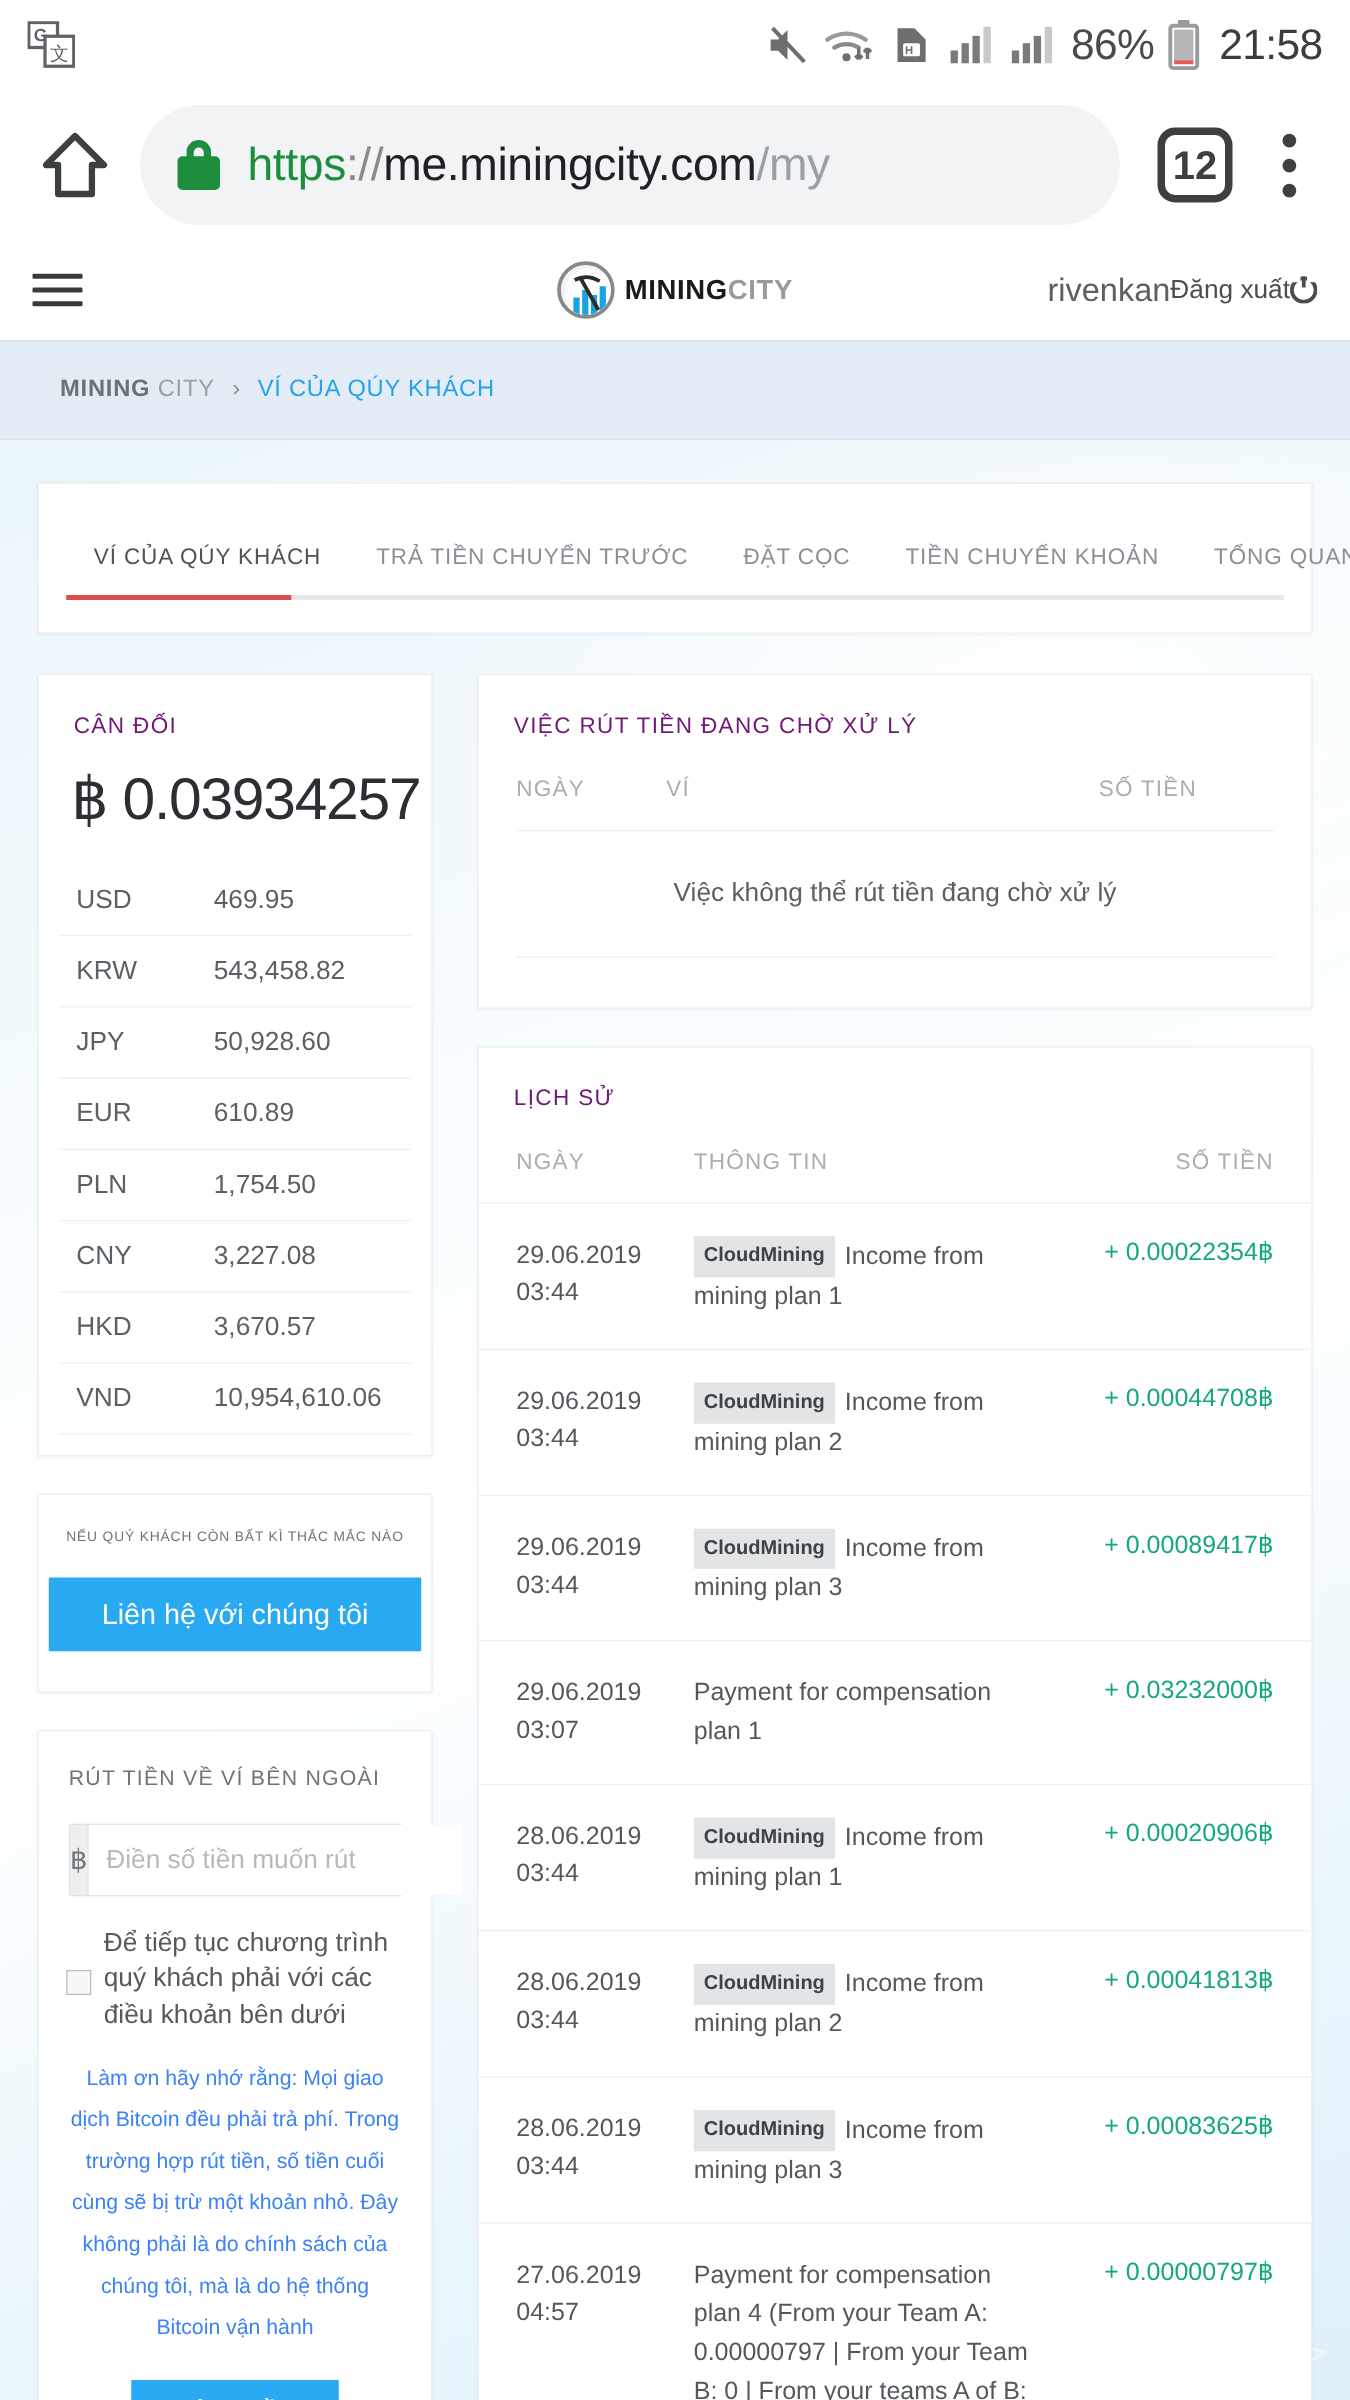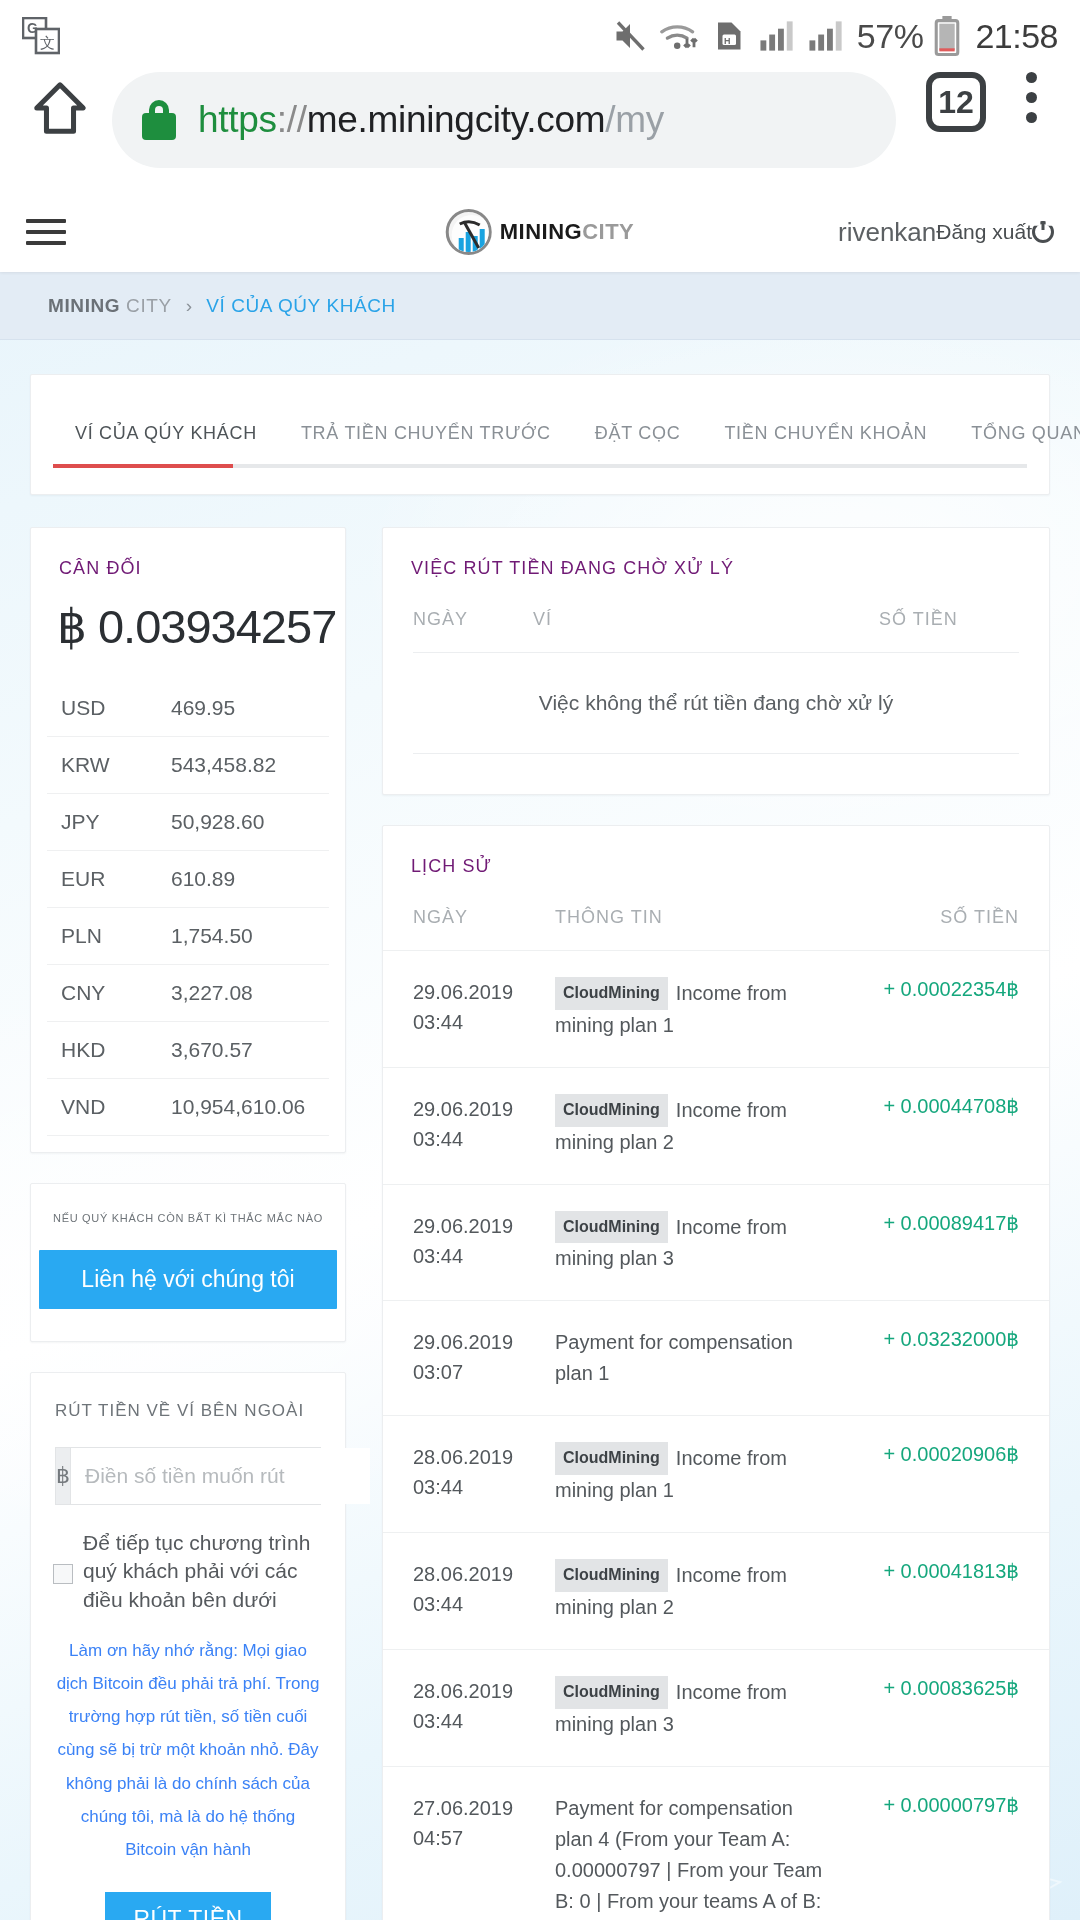--- a/index.html
+++ b/index.html
@@ -24,21 +24,21 @@
     font-size: 34px; color: #4a4a4a; letter-spacing: -0.5px;
     font-family: "Liberation Sans", sans-serif;
   }
   .clock {
     font-size: 34px; color: #3c3c3c; letter-spacing: -0.5px; margin-left: 4px;
   }
 
   
   .browserbar {
     height: 120px; width: 1080px; background: #ffffff;
-    display: flex; padding: 0 24px; gap: 6px;
+    display: flex; align-items: center; padding: 0 24px; gap: 6px;
   }
   .home-btn { width: 72px; height: 72px; display:flex; align-items:center; justify-content:center; }
   .urlbox {
     flex: 1; height: 96px; background: #f1f3f4; border-radius: 48px;
     display: flex; align-items: center; padding: 0 30px; gap: 22px;
     margin: 0 10px; overflow: hidden;
   }
   .lock { width: 34px; height: 40px; position: relative; flex: none; }
   .lock .body { position:absolute; bottom:0; left:0; width:34px; height:27px; background:#1e8e3e; border-radius:4px; }
   .lock .shackle { position:absolute; top:0; left:7px; width:20px; height:21px; border:6px solid #1e8e3e; border-bottom:none; border-radius:11px 11px 0 0; }
@@ -84,21 +84,21 @@
   .nav-right { margin-left:auto; display:flex; align-items:center; }
   .username { font-size: 26px; color: #5c6063; }
   .logout { font-size: 21px; color: #4a4e51; }
   .power {
     width: 22px; height: 22px; border: 3px solid #4a4e51; border-radius: 50%;
     position: relative; clip-path: polygon(0 22%,38% 22%,38% 0,62% 0,62% 22%,100% 22%,100% 100%,0 100%);
   }
   .power::after { content:""; position:absolute; left:50%; top:-7px; transform:translateX(-50%); width:3px; height:13px; background:#4a4e51; }
 
   .breadcrumb {
-    height: 68px; background: #e3ecf5; display:flex; align-items:center;
+    height: 80px; background: #e3ecf5; display:flex; align-items:center;
     padding: 0 48px; gap: 14px; position:relative; z-index:2;
     border-bottom: 1px solid #d6e2ee;
   }
   .bc-root { font-size: 19px; letter-spacing: .6px; }
   .bc-root .bold { color:#6b7177; font-weight:bold; }
   .bc-root .light { color:#9aa0a6; }
   .bc-sep { color: #8b9299; font-size: 19px; }
   .bc-cur { font-size: 19px; color: #29a3e8; letter-spacing: .6px; font-weight: 500; }
 
   .content { position: relative; z-index: 2; padding: 34px 30px 0 30px; }
@@ -247,21 +247,21 @@
       </svg>
     </span>
     <span class="sb-icon">
       <svg width="38" height="34" viewBox="0 0 26 22">
         <rect x="1" y="14" width="4" height="7" fill="#7a7a7a"></rect>
         <rect x="7" y="10" width="4" height="11" fill="#7a7a7a"></rect>
         <rect x="13" y="6" width="4" height="15" fill="#7a7a7a"></rect>
         <rect x="19" y="1" width="4" height="20" fill="#c9c9c9"></rect>
       </svg>
     </span>
-    <span class="batt-pct">57%</span>
+    <span class="batt-pct">86%</span>
     <span class="sb-icon">
       <svg width="26" height="40" viewBox="0 0 16 26">
         <rect x="5" y="0" width="6" height="3" fill="#9a9a9a"></rect>
         <rect x="1" y="3" width="14" height="22" rx="1.5" fill="none" stroke="#9a9a9a" stroke-width="2"></rect>
         <rect x="3" y="5" width="10" height="17" fill="#b5b5b5"></rect>
         <rect x="3" y="21" width="10" height="2" fill="#e05b5b"></rect>
       </svg>
     </span>
     <span class="clock">21:58</span>
   </div>

